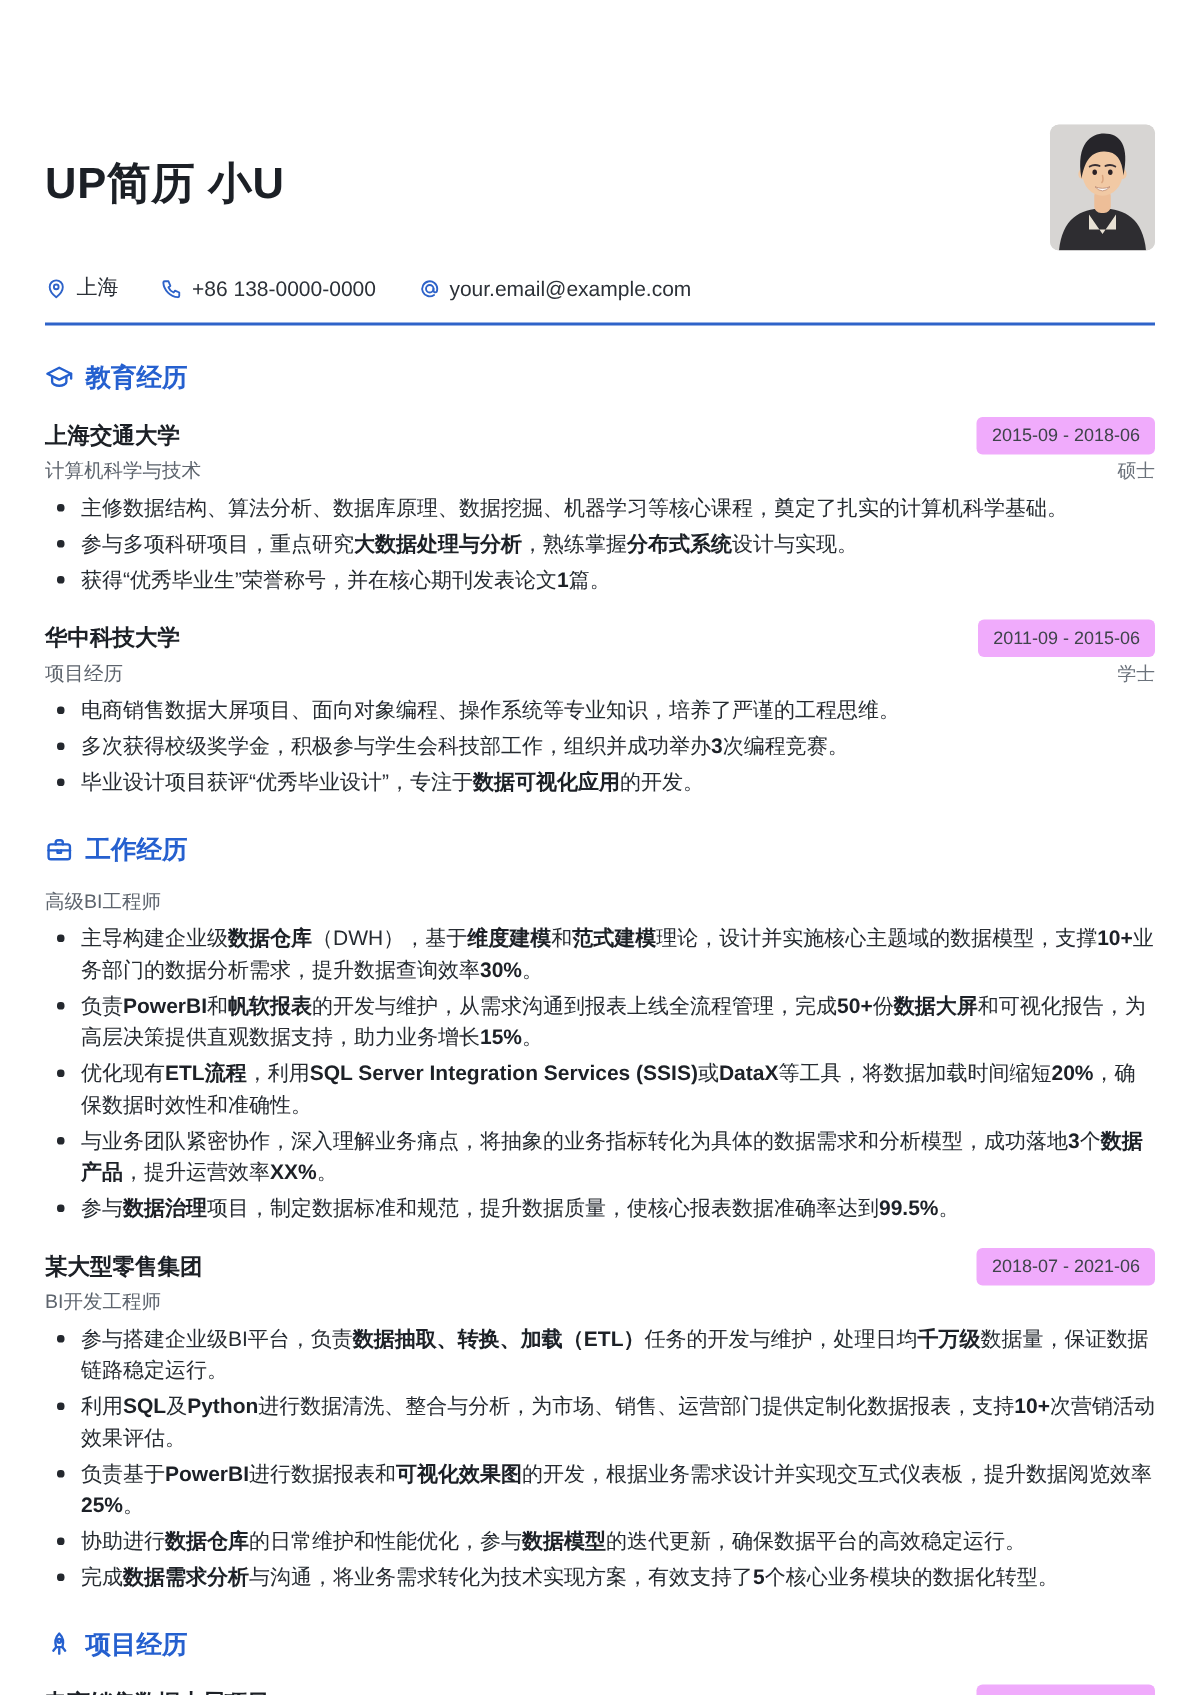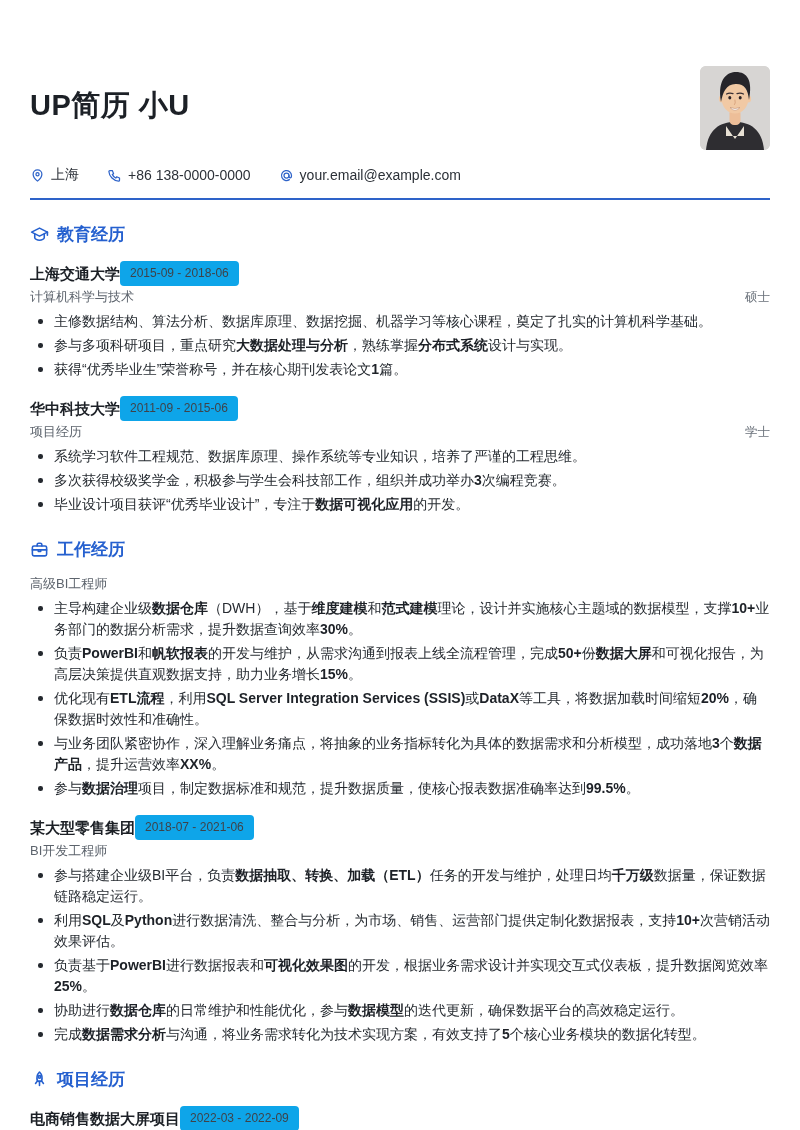--- a/index.html
+++ b/index.html
@@ -6,42 +6,42 @@
   html, body { margin: 0; padding: 0; }
   body {
     width: 800px; height: 1130px; overflow: hidden;
     background: #ffffff;
     font-family: "Liberation Sans", "DejaVu Sans", sans-serif;
     color: #24282e;
   }
   .page { padding: 0 30px; }
 
   
-  .header-row { display: flex; justify-content: space-between; align-items: flex-start; padding-top: 66px; }
+  .header-row { display: flex; justify-content: space-between; align-items: flex-start; padding-top: 83px; }
   .name { font-size: 29px; font-weight: 700; margin: 20px 0 0; color: #1c2026; letter-spacing: .5px; }
   .photo { width: 70px; height: 84px; border-radius: 6px; overflow: hidden; flex: none; background: #d7d5d3; }
   .photo svg { display: block; width: 100%; height: 100%; }
 
   .contacts { display: flex; align-items: center; gap: 28px; margin-top: 16px; font-size: 14px; color: #2c3138; }
   .contact { display: flex; align-items: center; gap: 6px; }
   .cicon { width: 15px; height: 15px; color: #2e63c9; display: inline-flex; }
   .cicon svg { width: 100%; height: 100%; }
 
   .divider { border: none; border-top: 2px solid #2e63c9; margin: 14px 0 0; }
 
   
   .section { margin-top: 24px; }
   .sec-head { display: flex; align-items: center; gap: 8px; color: #2560cf; font-size: 17px; font-weight: 700; line-height: 21px; }
   .sec-icon { width: 19px; height: 19px; display: inline-flex; }
   .sec-icon svg { width: 100%; height: 100%; }
 
   .entry { margin-top: 16px; }
-  .entry-head { display: flex; justify-content: flex-start; align-items: center; line-height: 19px; }
+  .entry-head { display: flex; justify-content: space-between; align-items: center; line-height: 19px; }
   .entry-title { font-size: 15px; font-weight: 700; margin: 0; color: #1c2026; }
-  .badge { background: #0ea5e9; border-radius: 4px; padding: 3px 10px; font-size: 12px; color: #3e434a; white-space: nowrap; }
+  .badge { background: #f0abfc; border-radius: 4px; padding: 3px 10px; font-size: 12px; color: #3e434a; white-space: nowrap; }
   .entry-sub { display: flex; justify-content: space-between; align-items: baseline; margin-top: 3px; font-size: 13px; line-height: 16px; color: #5d646d; }
   .degree { font-size: 12.5px; color: #6b727b; }
 
   ul.bullets { list-style: none; margin: 6px 0 0; padding: 0; font-size: 14px; line-height: 21px; color: #262b31; }
   .bullets li { position: relative; padding-left: 24px; margin-bottom: 3px; }
   .bullets li::before { content: ''; position: absolute; left: 8px; top: 8px; width: 4.5px; height: 4.5px; border-radius: 50%; background: #24282e; }
   .bullets b { font-weight: 700; color: #1d2127; }
 </style>
 </head>
 <body>
@@ -132,21 +132,21 @@
     <div class="entry">
       <div class="entry-head">
         <h3 class="entry-title">华中科技大学</h3>
         <span class="badge">2011-09 - 2015-06</span>
       </div>
       <div class="entry-sub">
         <span>项目经历</span>
         <span class="degree">学士</span>
       </div>
       <ul class="bullets">
-        <li>系统学习软件工程规范、数据库原理、操作系统等专业知识，培养了严谨的工程思维。</li>
+        <li>电商销售数据大屏项目、面向对象编程、操作系统等专业知识，培养了严谨的工程思维。</li>
         <li>多次获得校级奖学金，积极参与学生会科技部工作，组织并成功举办<b>3</b>次编程竞赛。</li>
         <li>毕业设计项目获评“优秀毕业设计”，专注于<b>数据可视化应用</b>的开发。</li>
       </ul>
     </div>
   </div>
 
   <div class="section">
     <div class="sec-head">
       <span class="sec-icon">
         <svg viewBox="0 0 24 24" fill="none" stroke="currentColor" stroke-width="2" stroke-linecap="round" stroke-linejoin="round">

